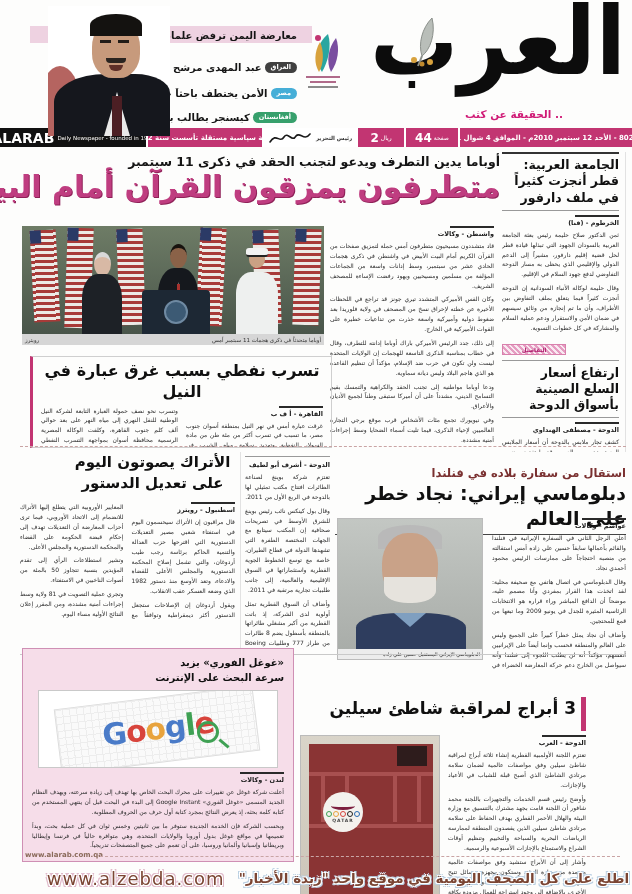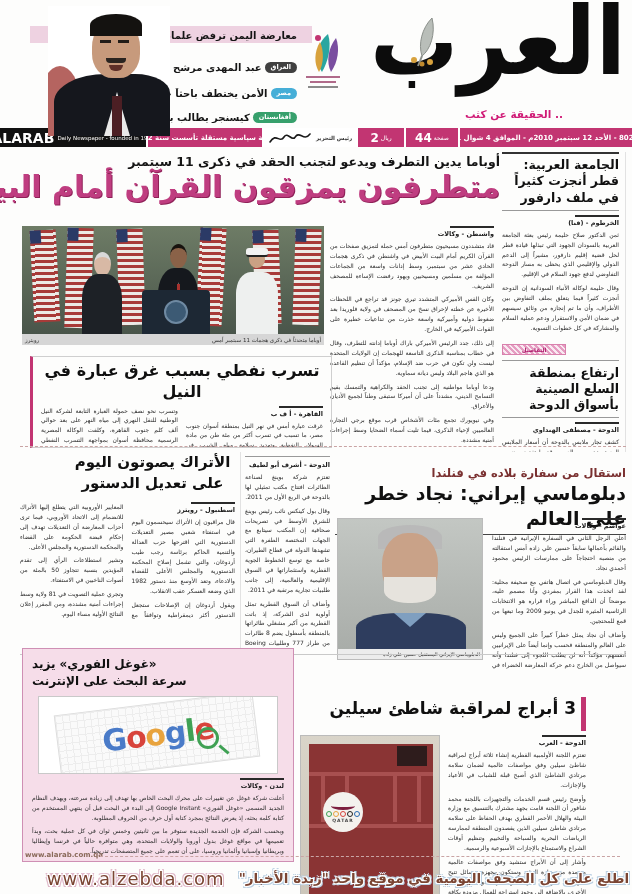--- a/index.html
+++ b/index.html
@@ -112,21 +112,21 @@
   .tower .win{position:absolute;background:#2e1c1c;}
   .tower .sign{position:absolute;left:22px;top:56px;width:40px;height:40px;background:#f4f2ee;border-radius:50%;display:flex;flex-direction:column;align-items:center;justify-content:center;gap:1px;}
   .tower .swoosh{width:24px;height:8px;border-bottom:3px solid #7d1f3f;border-radius:0 0 50% 50%;}
   .rings{display:flex;gap:1px;}
   .rings i{width:4px;height:4px;border-radius:50%;border:1px solid;}
   .sign-txt{font-size:4.5px;font-weight:bold;color:#444;letter-spacing:1px;direction:ltr;}
   .corner{position:absolute;left:-3px;bottom:-3px;width:24px;height:24px;border-left:3px solid #c23572;border-bottom:3px solid #c23572;}
   .selin-text{position:absolute;right:0;top:38px;width:138px;height:160px;overflow:hidden;}
 
   .google-box{position:absolute;left:22px;top:648px;width:272px;height:214px;background:#f6dde9;border:1px solid #cf8fb4;padding:7px 9px;overflow:hidden;}
-  .google-box .h2{font-size:12px;text-align:left;line-height:1.45;}
+  .google-box .h2{font-size:10px;text-align:right;line-height:1.45;}
   .gcard{position:relative;margin:5px auto 4px;width:240px;height:78px;background:#fff;border:1px solid #c9c9c9;overflow:hidden;}
   .gsheet{position:absolute;left:18px;top:6px;width:200px;height:66px;background:
       repeating-linear-gradient(0deg,#ededed 0 1px,transparent 1px 7px),
       repeating-linear-gradient(90deg,#ededed 0 1px,transparent 1px 7px),#fafafa;
       transform:rotate(-7deg);border:1px solid #ddd;}
   .glogo{position:absolute;left:0;right:0;top:20px;text-align:center;font-size:30px;font-weight:bold;transform:rotate(-7deg);direction:ltr;letter-spacing:-1px;}
   .gmag{position:absolute;left:158px;top:30px;width:22px;height:22px;border:3px solid #3fa154;border-radius:50%;}
   .gmag::after{content:"";position:absolute;left:18px;top:18px;width:12px;height:3px;background:#3fa154;transform:rotate(40deg);}
 
   .hrule{position:absolute;border-top:1px solid #c9c9c9;}
@@ -246,21 +246,21 @@
     <div class="thinrule" data-name="rule"></div>
     <div class="byline-rule" data-name="byline-rule"></div>
     <div class="byline" data-name="darfur-byline">الخرطوم - (قنا)</div>
     <div class="body" data-name="darfur-body">
 
     <p data-name="body-paragraph">ثمن الدكتور صلاح حليمة رئيس بعثة الجامعة العربية بالسودان الجهود التي تبذلها قيادة قطر لحل قضية إقليم دارفور، مشيراً إلى الدعم الدولي والإقليمي الذي يحظى به مسار الدوحة التفاوضي لدفع جهود السلام في الإقليم.</p>
         <p data-name="body-paragraph">وقال حليمة لوكالة الأنباء السودانية إن الدوحة أنجزت كثيراً فيما يتعلق بملف التفاوض بين الأطراف، وأن ما تم إنجازه من وثائق سيسهم في ضمان الأمن والاستقرار ودعم عملية السلام والمشاركة في كل خطوات التسوية.</p>
       </div>
     <div class="stamp-row"><span class="stamp" data-name="more-details-stamp">التفاصيل</span></div>
     <div class="thinrule" data-name="section-divider"></div>
-    <div class="h2" data-name="prices-headline">ارتفاع بمنطقة السلع الصينية بأسواق الدوحة</div>
+    <div class="h2" data-name="prices-headline">ارتفاع أسعار السلع الصينية بأسواق الدوحة</div>
     <div class="thinrule" data-name="rule"></div>
     <div class="byline-rule" data-name="byline-rule"></div>
     <div class="byline" data-name="prices-byline">الدوحة - مصطفى الهنداوي</div>
     <div class="body" data-name="prices-body">
 
     <p data-name="body-paragraph">كشف تجار ملابس بالدوحة أن أسعار الملابس المستوردة من الصين قد ارتفعت بنسب تراوحت بين 15 و20 بالمئة بعد قرار الصين رفع قيمة عملتها مقابل الدولار الأميركي، إلى جانب ارتفاع أجور الأيدي العاملة هناك.</p>
       </div>
 
   </div>
 

